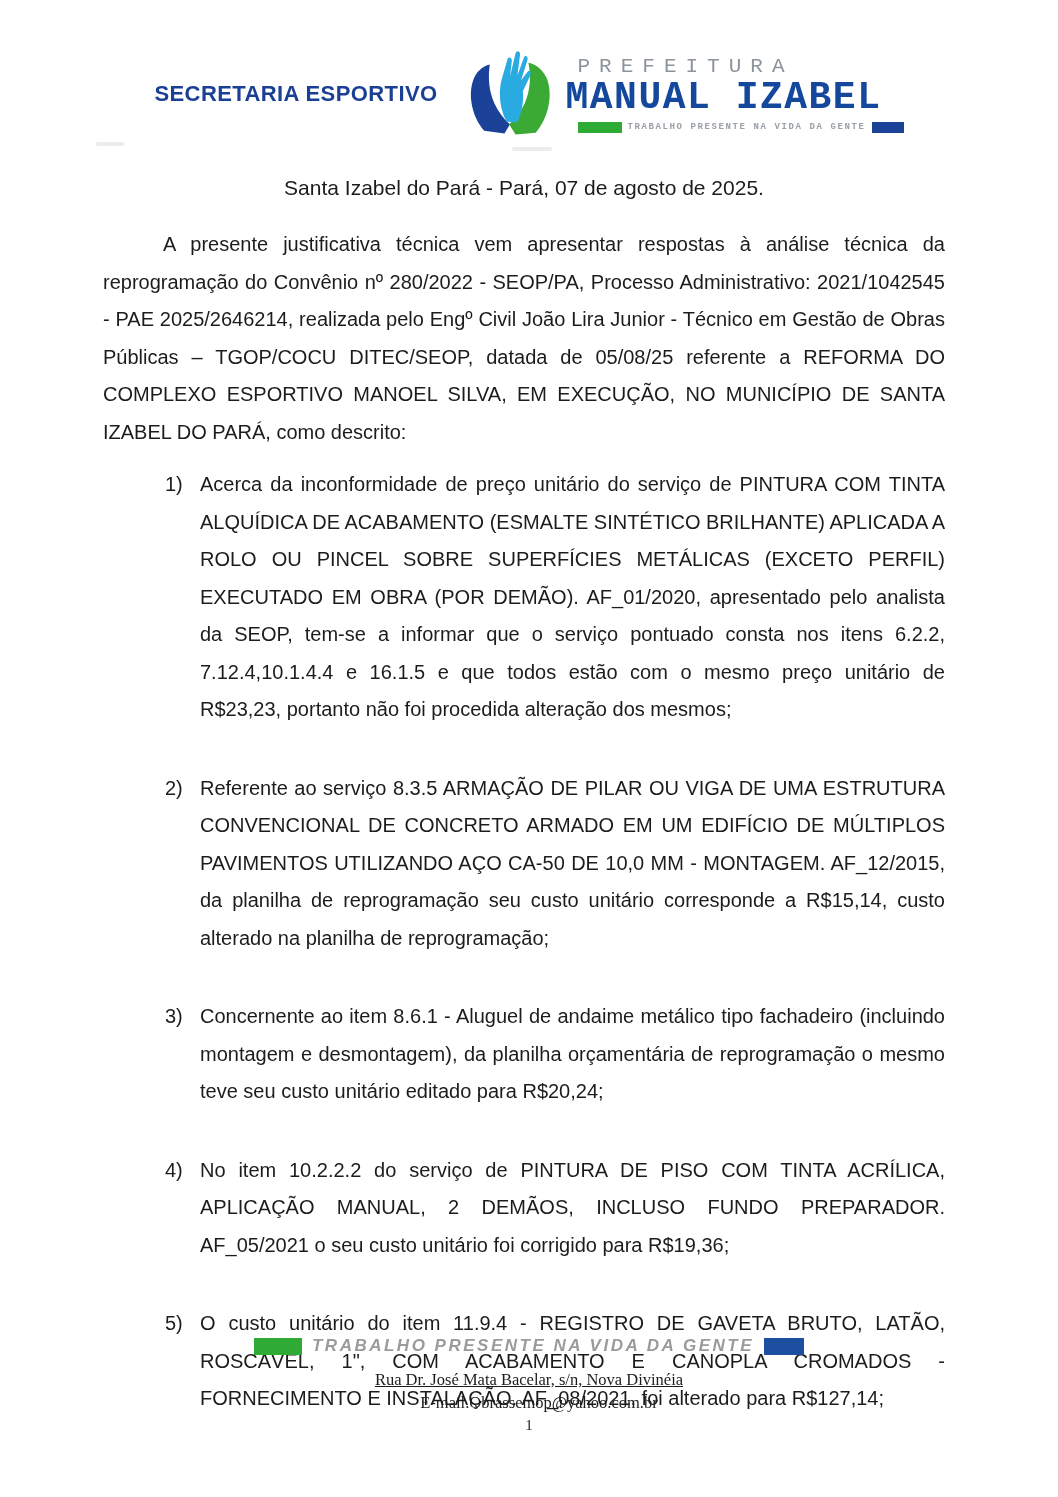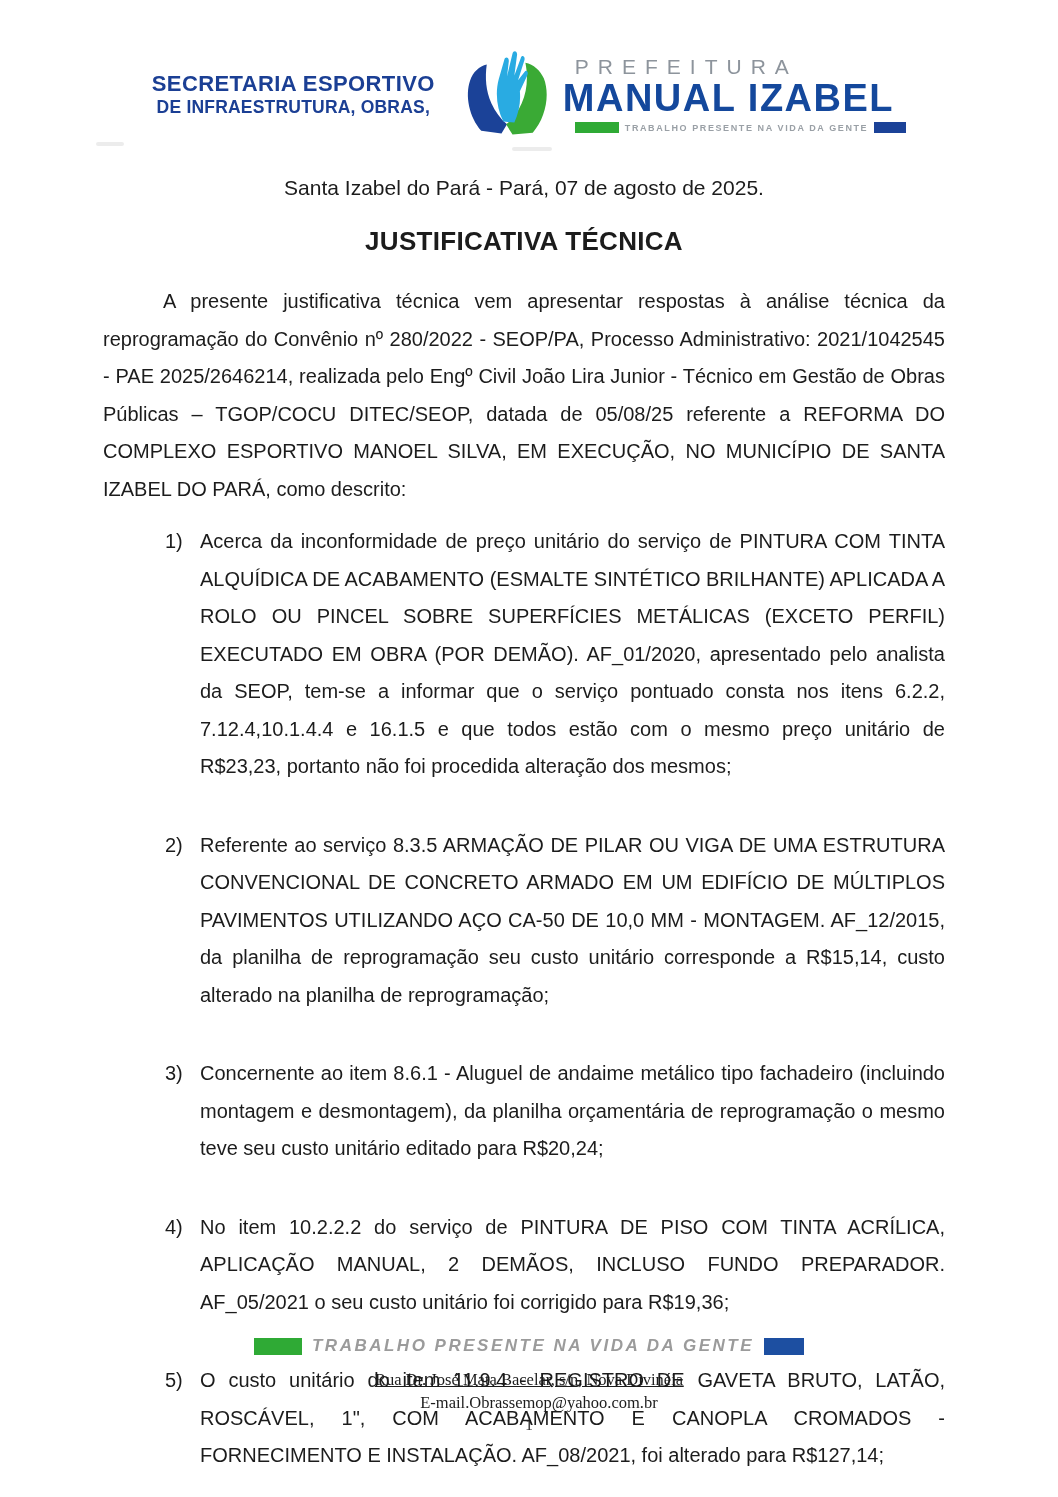--- a/index.html
+++ b/index.html
@@ -26,21 +26,21 @@
   .secretaria {
     text-align: center;
     color: #1b3f94;
     line-height: 1.18;
   }
   .secretaria .s-line1 { font-size: 22px; font-weight: 600; letter-spacing: 0.4px; }
   .secretaria .s-line2, .secretaria .s-line3 { font-size: 17.5px; font-weight: 800; letter-spacing: 0.2px; }
 
   .logo { display: flex; align-items: center; gap: 10px; }
   .logo-hands { width: 92px; height: 96px; flex: 0 0 auto; }
-  .logo-textcol { display: flex; flex-direction: column; align-items: flex-start; }
+  .logo-textcol { display: flex; flex-direction: column; align-items: flex-start; font-family: Liberation Mono, monospace; }
   .logo-pref { font-size: 21px; color: #8d949c; letter-spacing: 9px; font-weight: 500; margin-left: 12px; }
   .logo-city { font-size: 38px; color: #14489c; font-weight: 800; letter-spacing: 1.5px; line-height: 1.05; }
   .logo-tagrow { display: flex; align-items: center; gap: 6px; margin-top: 4px; margin-left: 12px; }
   .logo-tagrow .bar { height: 11px; }
   .logo-tagrow .bar-green { width: 44px; background: #2faa35; }
   .logo-tagrow .bar-blue  { width: 32px; background: #1b4298; }
   .logo-tagtext { font-size: 9px; color: #9aa0a6; letter-spacing: 1.6px; font-weight: 600; white-space: nowrap; }
 
   
   .artifact { position: absolute; background: #ececec; border-radius: 2px; }
@@ -125,21 +125,20 @@
   }
 </style>
 </head>
 <body>
 
 <div class="page">
 
   <div class="header">
     <div class="secretaria">
       <div class="s-line1">SECRETARIA ESPORTIVO</div>
-      <div class="s-line2">DE INFRAESTRUTURA, OBRAS,</div>
     </div>
 
     <div class="logo">
       <span class="logo-hands">
         <svg viewBox="0 0 100 100" width="92" height="96" aria-hidden="true">
           <path d="M22,90 C9,75 4,52 10,35 C13,26 20,20 28,18 C26,32 27,47 33,60 C37,69 43,77 50,83 L44,93 Z" fill="#1b4298"></path>
           <path d="M78,92 C92,76 97,51 90,33 C86,24 79,18 70,16 C73,31 72,47 66,60 C62,69 56,77 49,83 L56,94 Z" fill="#3aaa35"></path>
           <path d="M46,80 C39,66 37,49 41,34 L47,13 C48,9 52,10 52,14 L50,31 L56,6 C57,2 61,3 61,7 L58,30 L65,11 C66,7 70,9 69,13 L62,35 L69,26 C71,23 74,26 72,30 L64,47 C65,59 63,70 58,81 Z" fill="#29abe2"></path>
         </svg>
       </span>
@@ -153,21 +152,20 @@
         </div>
       </div>
     </div>
   </div>
 
   <div class="artifact artifact-1"></div>
   <div class="artifact artifact-2"></div>
 
   <div class="content">
     <div class="date-line">Santa Izabel do Pará - Pará, 07 de agosto de 2025.</div>
-    <h1 class="doc-title">JUSTIFICATIVA TÉCNICA</h1>
     <p class="intro">A presente justificativa técnica vem apresentar respostas à análise técnica da reprogramação do Convênio nº 280/2022 - SEOP/PA, Processo Administrativo: 2021/1042545 - PAE 2025/2646214, realizada pelo Engº Civil João Lira Junior - Técnico em Gestão de Obras Públicas – TGOP/COCU DITEC/SEOP, datada de 05/08/25 referente a REFORMA DO COMPLEXO ESPORTIVO MANOEL SILVA, EM EXECUÇÃO, NO MUNICÍPIO DE SANTA IZABEL DO PARÁ, como descrito:</p>
 
     <div class="items">
       <div class="item">
         <span class="item-num">1)</span>
         <span class="item-text">Acerca da inconformidade de preço unitário do serviço de PINTURA COM TINTA ALQUÍDICA DE ACABAMENTO (ESMALTE SINTÉTICO BRILHANTE) APLICADA A ROLO OU PINCEL SOBRE SUPERFÍCIES METÁLICAS (EXCETO PERFIL) EXECUTADO EM OBRA (POR DEMÃO). AF_01/2020, apresentado pelo analista da SEOP, tem-se a informar que o serviço pontuado consta nos itens 6.2.2, 7.12.4,10.1.4.4 e 16.1.5 e que todos estão com o mesmo preço unitário de R$23,23, portanto não foi procedida alteração dos mesmos;</span>
       </div>
       <div class="item">
         <span class="item-num">2)</span>
         <span class="item-text">Referente ao serviço 8.3.5 ARMAÇÃO DE PILAR OU VIGA DE UMA ESTRUTURA CONVENCIONAL DE CONCRETO ARMADO EM UM EDIFÍCIO DE MÚLTIPLOS PAVIMENTOS UTILIZANDO AÇO CA-50 DE 10,0 MM - MONTAGEM. AF_12/2015, da planilha de reprogramação seu custo unitário corresponde a R$15,14, custo alterado na planilha de reprogramação;</span>

